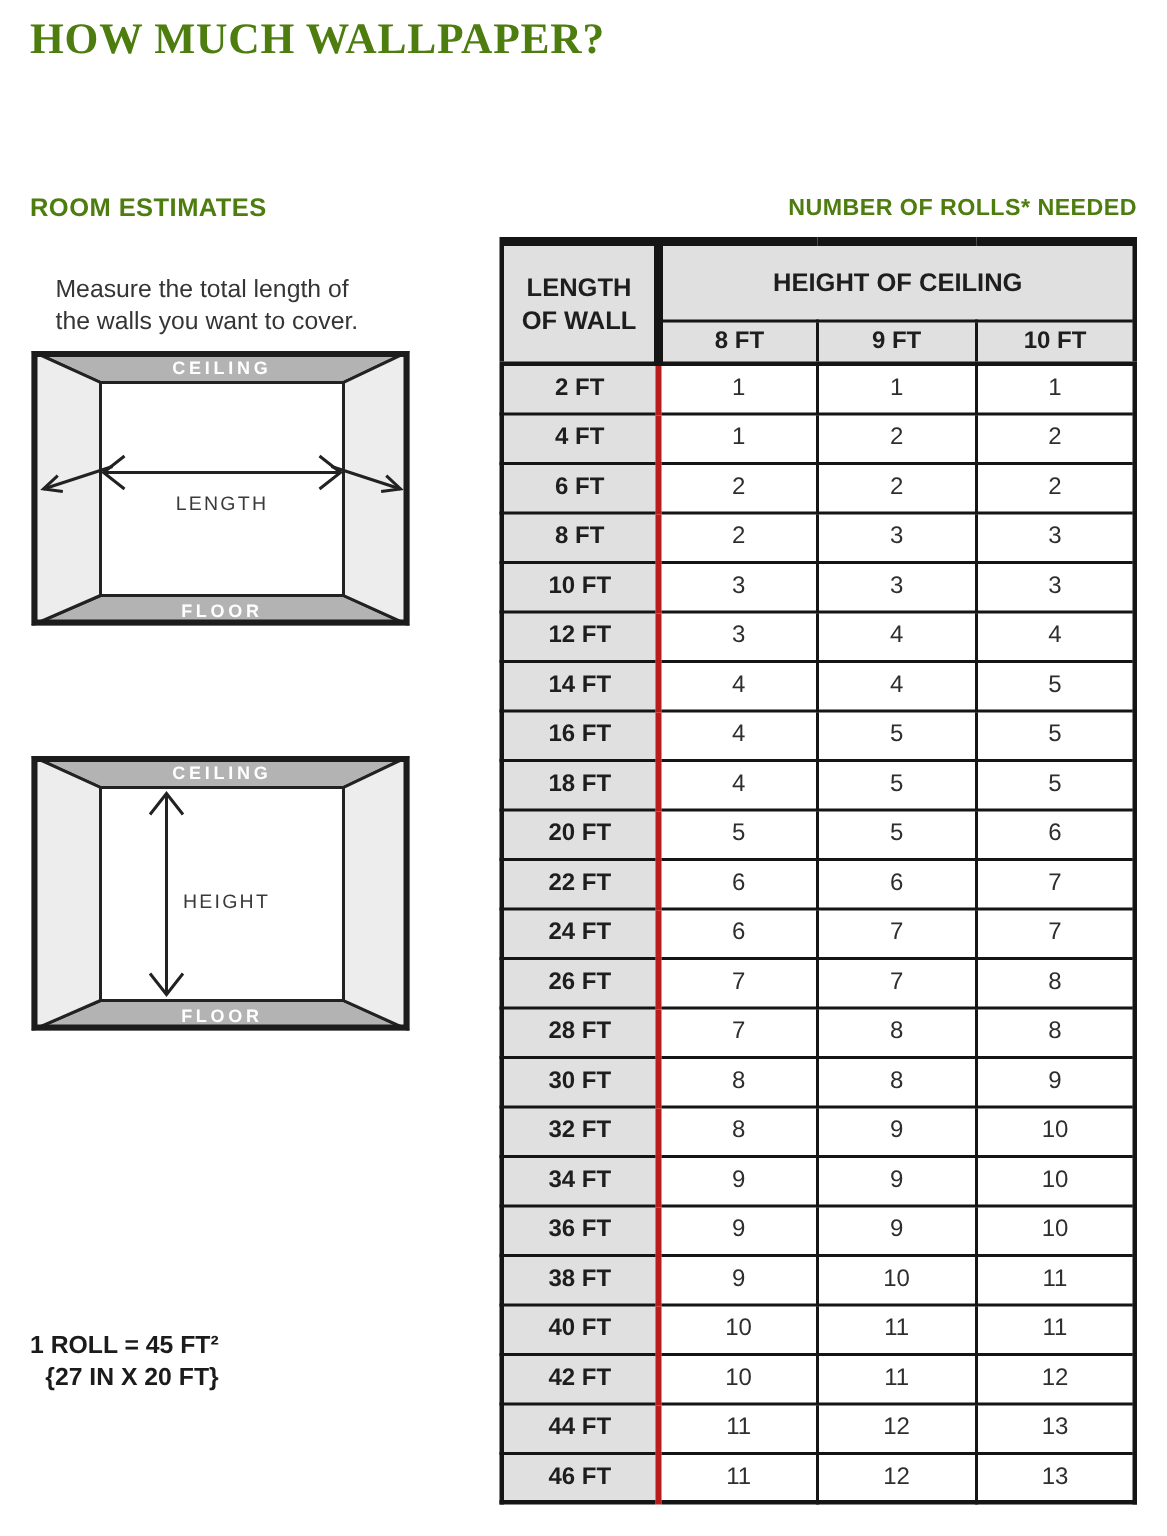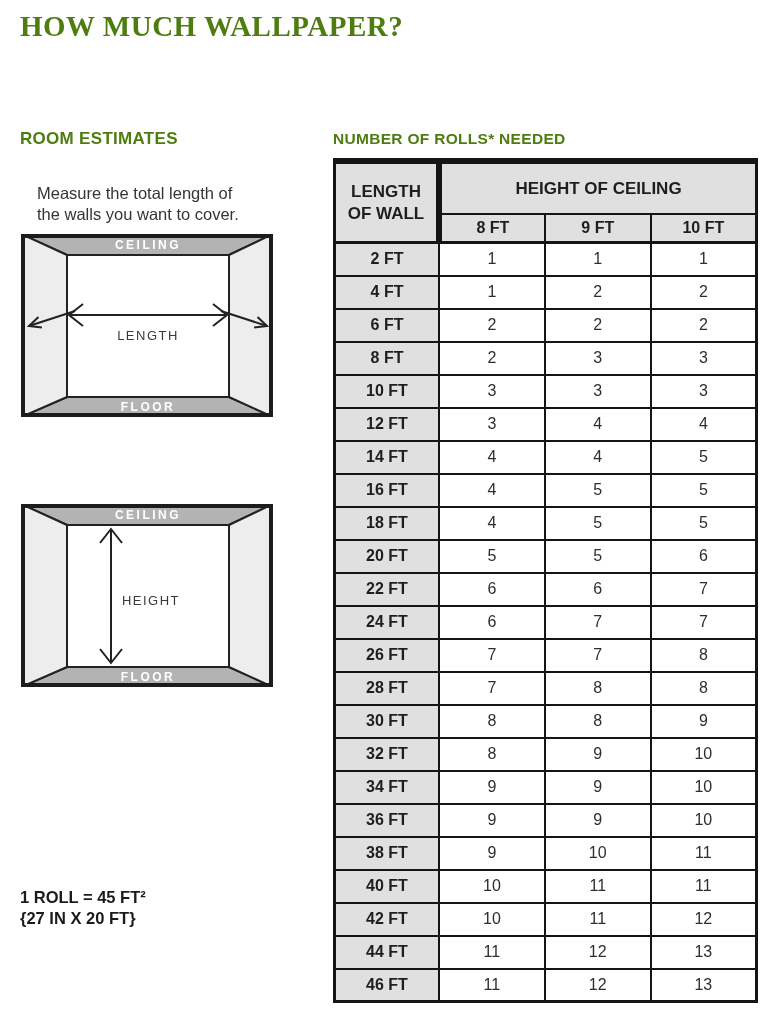--- a/index.html
+++ b/index.html
@@ -9,35 +9,35 @@
   }
   .page-title{
     position:absolute;left:20px;top:10px;margin:0;
     font-size:29px;font-weight:bold;color:#4d7c0f;letter-spacing:0.5px;font-family:Liberation Serif, serif;
   }
   .section-heading{
     position:absolute;margin:0;font-size:17px;font-weight:bold;color:#4d7c0f;
     letter-spacing:0.3px;
   }
   .h-room{left:20px;top:129px;}
-  .h-rolls{left:333px;top:130px;width:425px;text-align:left;font-size:15.5px;}
+  .h-rolls{left:333px;top:130px;width:425px;text-align:right;font-size:15.5px;}
   .body-text{
     position:absolute;left:20px;margin:17px;font-size:16.5px;line-height:21px;
     color:#353535;white-space:pre-line;
   }
   .p1{top:166px;}
   .p2{top:441px;}
   .p3{top:711px;}
   .footnote{
     position:absolute;left:20px;top:830px;margin:0;font-size:16.5px;line-height:20px;
     font-weight:bold;color:#1b1b1b;white-space:pre-wrap;
   }
   .rollinfo{
     position:absolute;left:20px;top:887px;margin:0;font-size:16.5px;line-height:21px;
-    font-weight:bold;color:#1b1b1b;white-space:pre-line;
+    font-weight:bold;color:#1b1b1b;white-space:pre-line;text-align:right;
   }
   .room-diagram{position:absolute;left:21px;}
   .d1{top:234px;}
   .d2{top:504px;}
   .room-diagram .cf{fill:#b3b3b3;stroke:#222;stroke-width:2;}
   .room-diagram .sw{fill:#ededed;stroke:#222;stroke-width:2;}
   .room-diagram .bw{fill:#ffffff;stroke:#222;stroke-width:2;}
   .room-diagram .outer{fill:none;stroke:#1c1c1c;stroke-width:4;}
   .room-diagram .ar{stroke:#222;stroke-width:2;fill:none;}
   .room-diagram .wt{fill:#ffffff;font-size:12px;letter-spacing:2.5px;font-weight:bold;
@@ -53,21 +53,21 @@
   }
   .rolls-table th{background:#e0e0e0;font-weight:bold;color:#1e1e1e;font-size:16px;}
   .rolls-table td{background:#ffffff;font-size:16px;color:#2e2e2e;}
   .rolls-table .corner{
     width:100px;border-right:6px solid #151515;font-size:17px;line-height:1.25;
     white-space:pre-line;border-bottom:3px solid #151515;
   }
   .rolls-table .group{font-size:17px;height:49px;}
   .rolls-table thead .sub th{height:26px;border-bottom:3px solid #151515;}
   .rolls-table tbody tr{height:33px;}
-  .rolls-table tbody th{border-right:1px solid #b91c1c;}
+  .rolls-table tbody th{border-right:4px solid #b91c1c;}
 </style>
 </head>
 <body>
 
 <div class="canvas">
 
   <h1 class="page-title">HOW MUCH WALLPAPER?</h1>
 
   <h2 class="section-heading h-room">ROOM ESTIMATES</h2>
 

